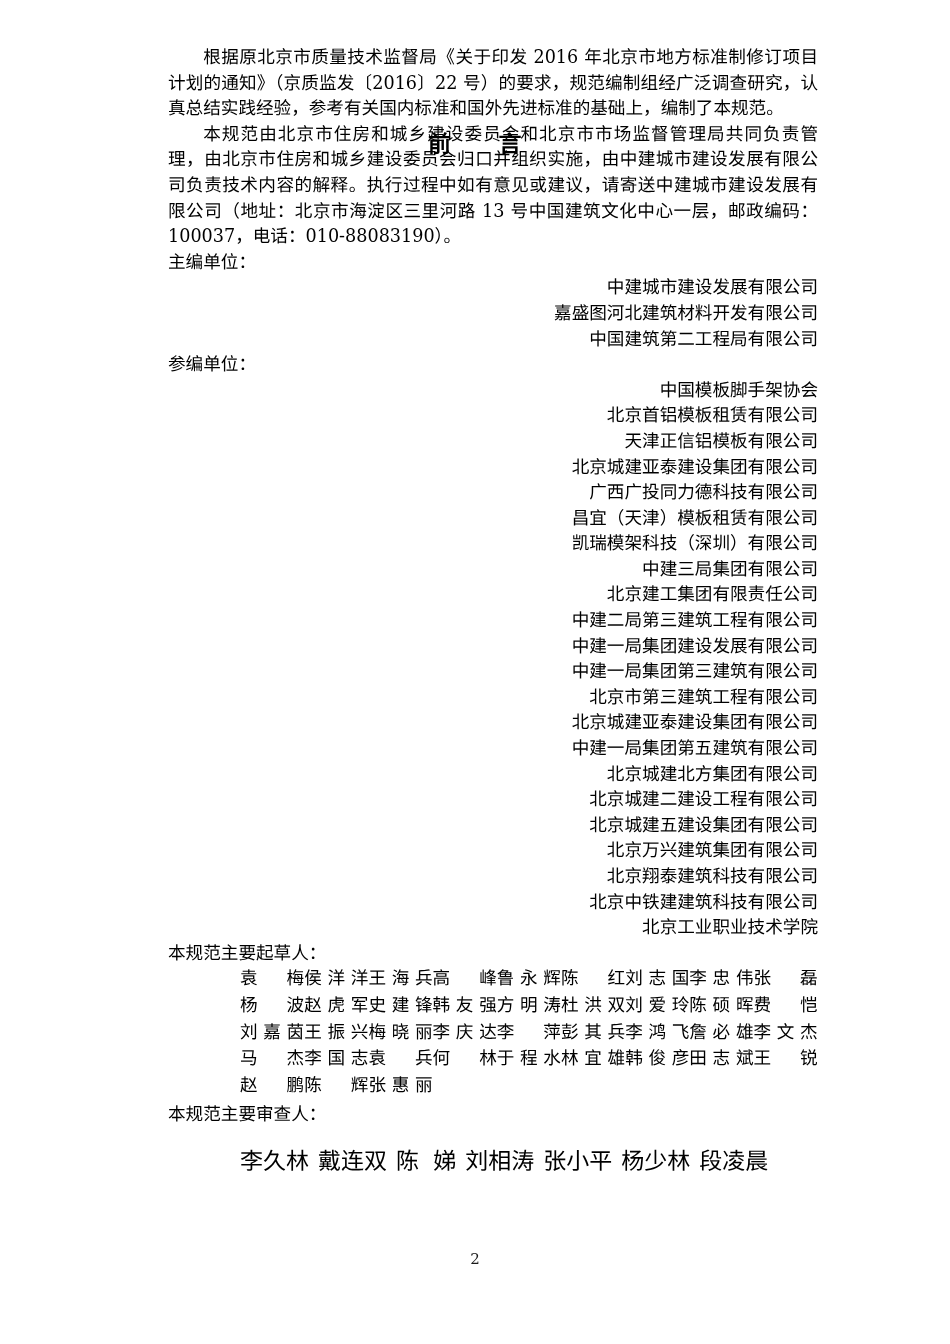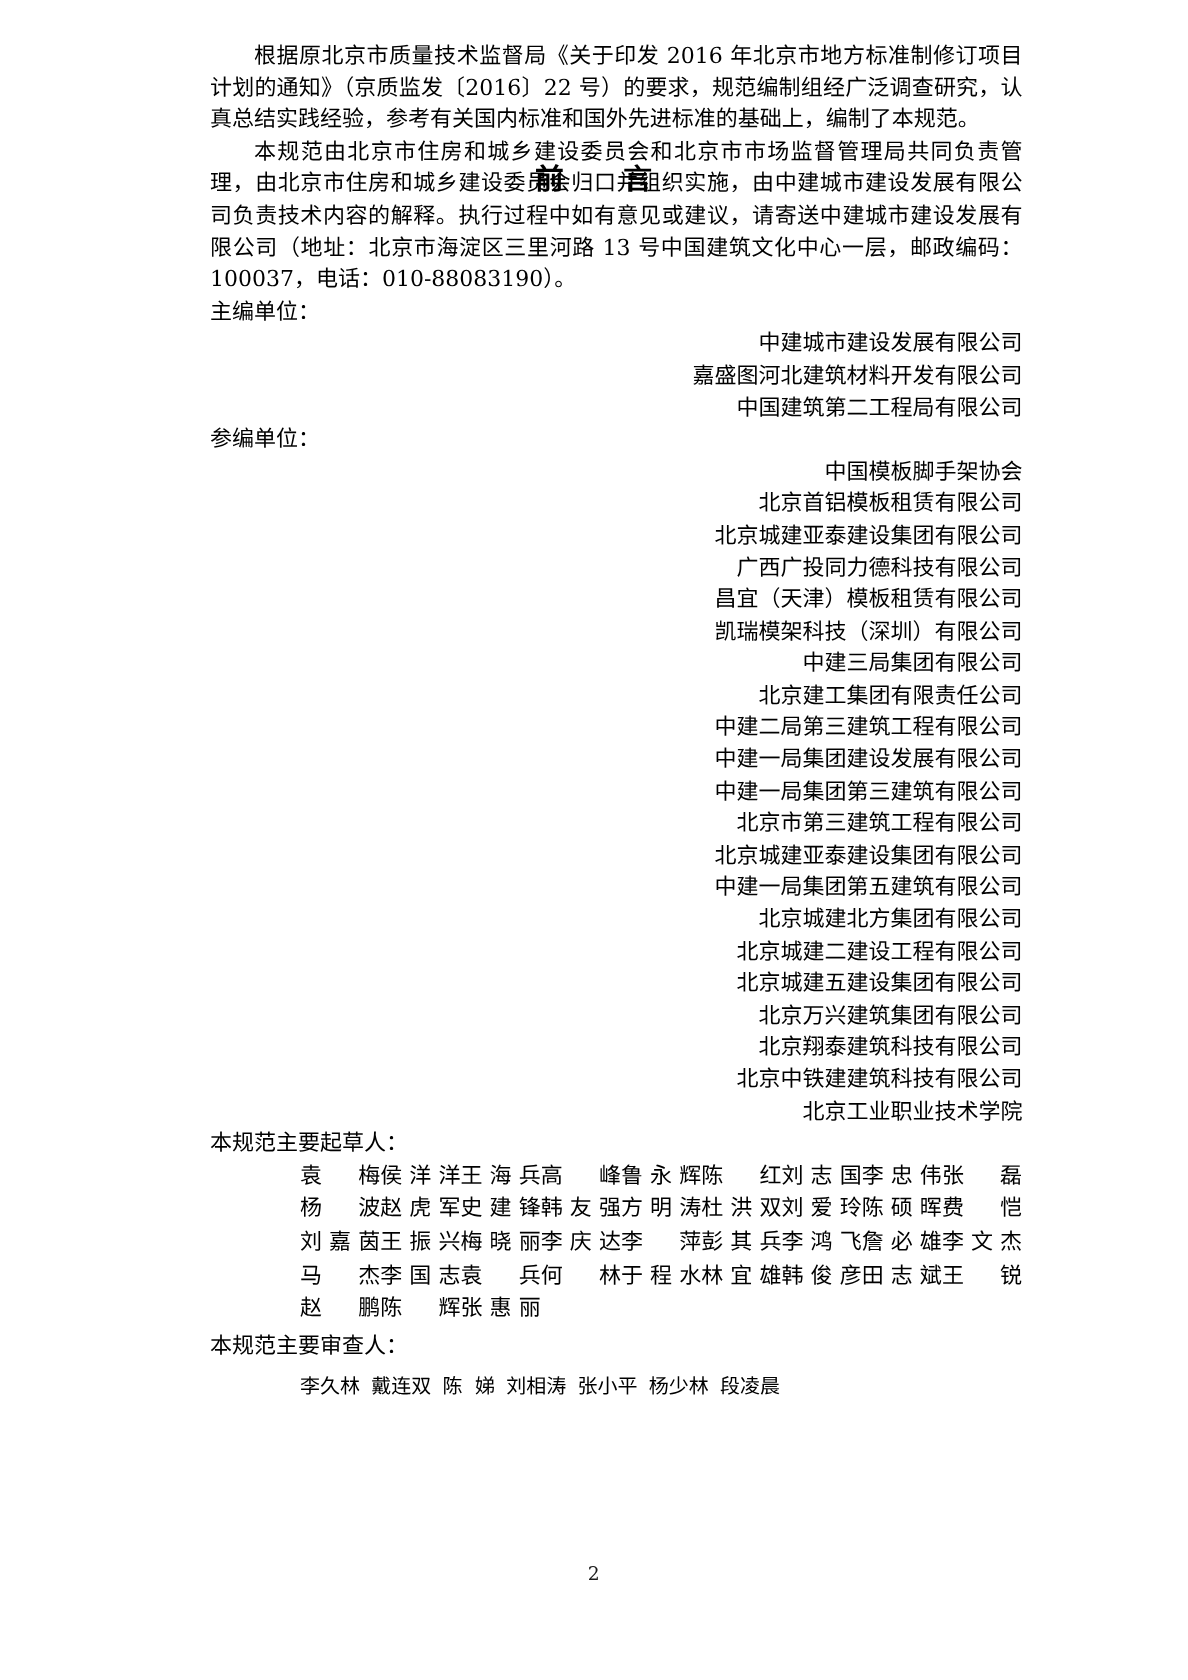--- a/index.html
+++ b/index.html
@@ -18,21 +18,21 @@
     width: 950px;
     height: 1344px;
     margin: 0 auto;
     background: #ffffff;
     overflow: hidden;
     box-sizing: border-box;
   }
   .content {
     position: absolute;
     left: 168px;
-    top: 4px;
+    top: 16px;
     width: 650px;
   }
 
   
   .doc-title {
     font-family: "DejaVu Sans", "Liberation Sans", sans-serif;
     font-weight: bold;
     font-size: 23px;
     letter-spacing: 0.5px;
     text-align: center;
@@ -114,23 +114,24 @@
     text-align-last: justify;
     font-family: Liberation Mono, monospace;
   }
   .name-cell.n2 > span.inner {
     letter-spacing: 0;
   }
 
   
   .reviewers-row {
     padding-left: 72px;
-    font-size: 16px;
+    font-size: 23px;
     line-height: 25.6px;
     white-space: nowrap;
+    margin-top: 15px;
   }
   .reviewers-row .rev-name {
     margin-right: 9px;
   }
   .reviewers-row .rev-name.n2 {
     letter-spacing: 0;
   }
   .reviewers-row .rev-name.n2 .sp {
     display: inline-block;
     width: 0.62em;
@@ -170,20 +171,21 @@
     <ul class="unit-list chief">
       <li>中建城市建设发展有限公司</li>
       <li>嘉盛图河北建筑材料开发有限公司</li>
       <li>中国建筑第二工程局有限公司</li>
     </ul>
 
     <p class="label-line">参编单位：</p>
     <ul class="unit-list participant">
       <li>中国模板脚手架协会</li>
       <li>北京首铝模板租赁有限公司</li>
+      <li>天津正信铝模板有限公司</li>
       <li>北京城建亚泰建设集团有限公司</li>
       <li>广西广投同力德科技有限公司</li>
       <li>昌宜（天津）模板租赁有限公司</li>
       <li>凯瑞模架科技（深圳）有限公司</li>
       <li>中建三局集团有限公司</li>
       <li>北京建工集团有限责任公司</li>
       <li>中建二局第三建筑工程有限公司</li>
       <li>中建一局集团建设发展有限公司</li>
       <li>中建一局集团第三建筑有限公司</li>
       <li>北京市第三建筑工程有限公司</li>

